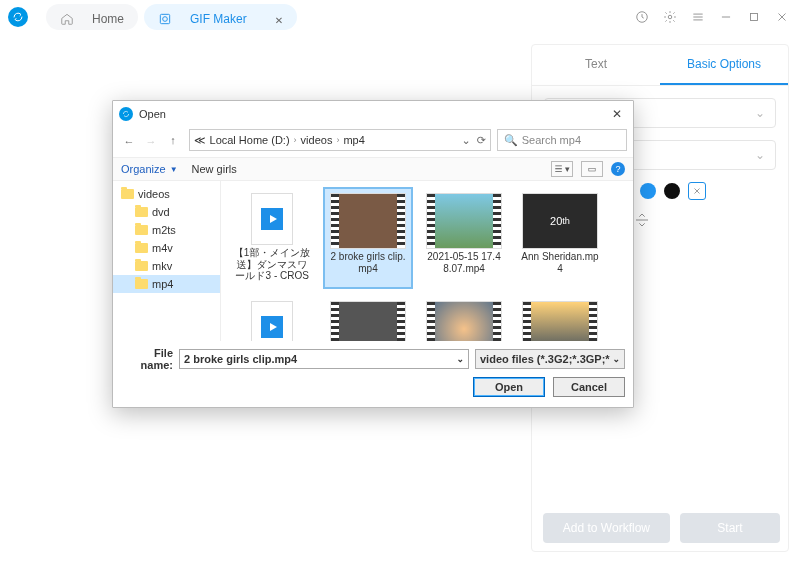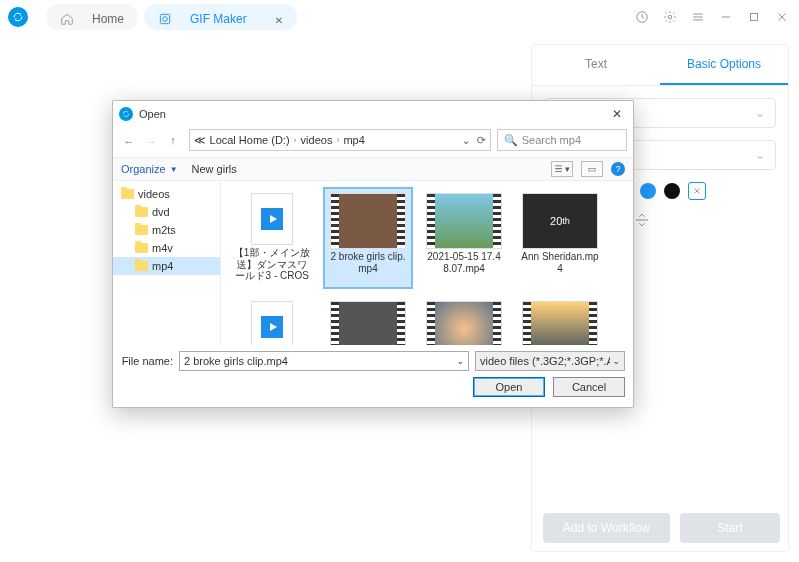--- a/index.html
+++ b/index.html
@@ -70,21 +70,21 @@
   .file-grid { flex: 1; overflow: auto; padding: 6px; display: flex; flex-wrap: wrap; gap: 6px 6px; align-content: flex-start; }
   .file-item { width: 90px; display: flex; flex-direction: column; align-items: center; gap: 2px; padding: 4px; border: 2px solid transparent; text-align: center; }
   .file-item.selected { background: #cde8ff; border-color: #7bbef0; }
   .thumb { width: 76px; height: 56px; background: #f0f0f0; border: 1px solid #ddd; display:flex;align-items:center;justify-content:center;position:relative;overflow:hidden; }
   .film { position:absolute;top:0;bottom:0;width:8px;background:repeating-linear-gradient(#333 0 3px,#fff 3px 6px);}
   .film.left{left:0;} .film.right{right:0;}
   .doc-thumb { width: 42px; height: 52px; background: #fff; border: 1px solid #ddd; position: relative; display:flex;align-items:center;justify-content:center;}
   .doc-thumb .play { width:22px;height:22px;background:#1d8fe8;display:flex;align-items:center;justify-content:center;}
   .doc-thumb .play::after { content:'';border-left:7px solid #fff;border-top:4px solid transparent;border-bottom:4px solid transparent;margin-left:2px;}
   .fn { font-size: 10px; color: #333; line-height: 1.15; max-height: 36px; overflow: hidden; word-break: break-all; }
-  .dlg-foot { padding: 6px 8px 10px; display: flex; flex-direction: column; gap: 6px; }
+  .dlg-foot { padding: 6px 8px 10px; display: flex; flex-direction: column; gap: 6px; font-weight: bold; }
   .fn-row { display: flex; align-items: center; gap: 6px; }
   .fn-row label { width: 52px; text-align: right; }
   .fn-input { flex: 1; height: 20px; border: 1px solid #aaa; padding: 0 4px; display:flex;align-items:center;justify-content:space-between;background:#fff;}
   .type-sel { width: 150px; height: 20px; border: 1px solid #aaa; padding: 0 4px; display:flex;align-items:center;justify-content:space-between;background:#eee;}
   .btn-row { display: flex; gap: 8px; justify-content: flex-end; }
   .winbtn { height: 20px; min-width: 72px; border: 1px solid #888; background: #eee; display:flex;align-items:center;justify-content:center;padding:0 12px;cursor:pointer;}
   .winbtn.primary { border: 1px solid #0067c0; box-shadow: inset 0 0 0 1px #4db4ff; }
 </style>
 </head>
 <body>
@@ -257,20 +257,24 @@
           <span>dvd</span>
         </div>
       <div class="tree-item child">
           <span class="folder-icon"></span>
           <span>m2ts</span>
         </div>
       <div class="tree-item child">
           <span class="folder-icon"></span>
           <span>m4v</span>
         </div>
+      <div class="tree-item child">
+          <span class="folder-icon"></span>
+          <span>mkv</span>
+        </div>
       <div class="tree-item child sel">
           <span class="folder-icon"></span>
           <span>mp4</span>
         </div>
     </div>
     <div class="file-grid">
       <div class="file-item">
         <div class="doc-thumb">
             <div class="play"></div>
           </div>

